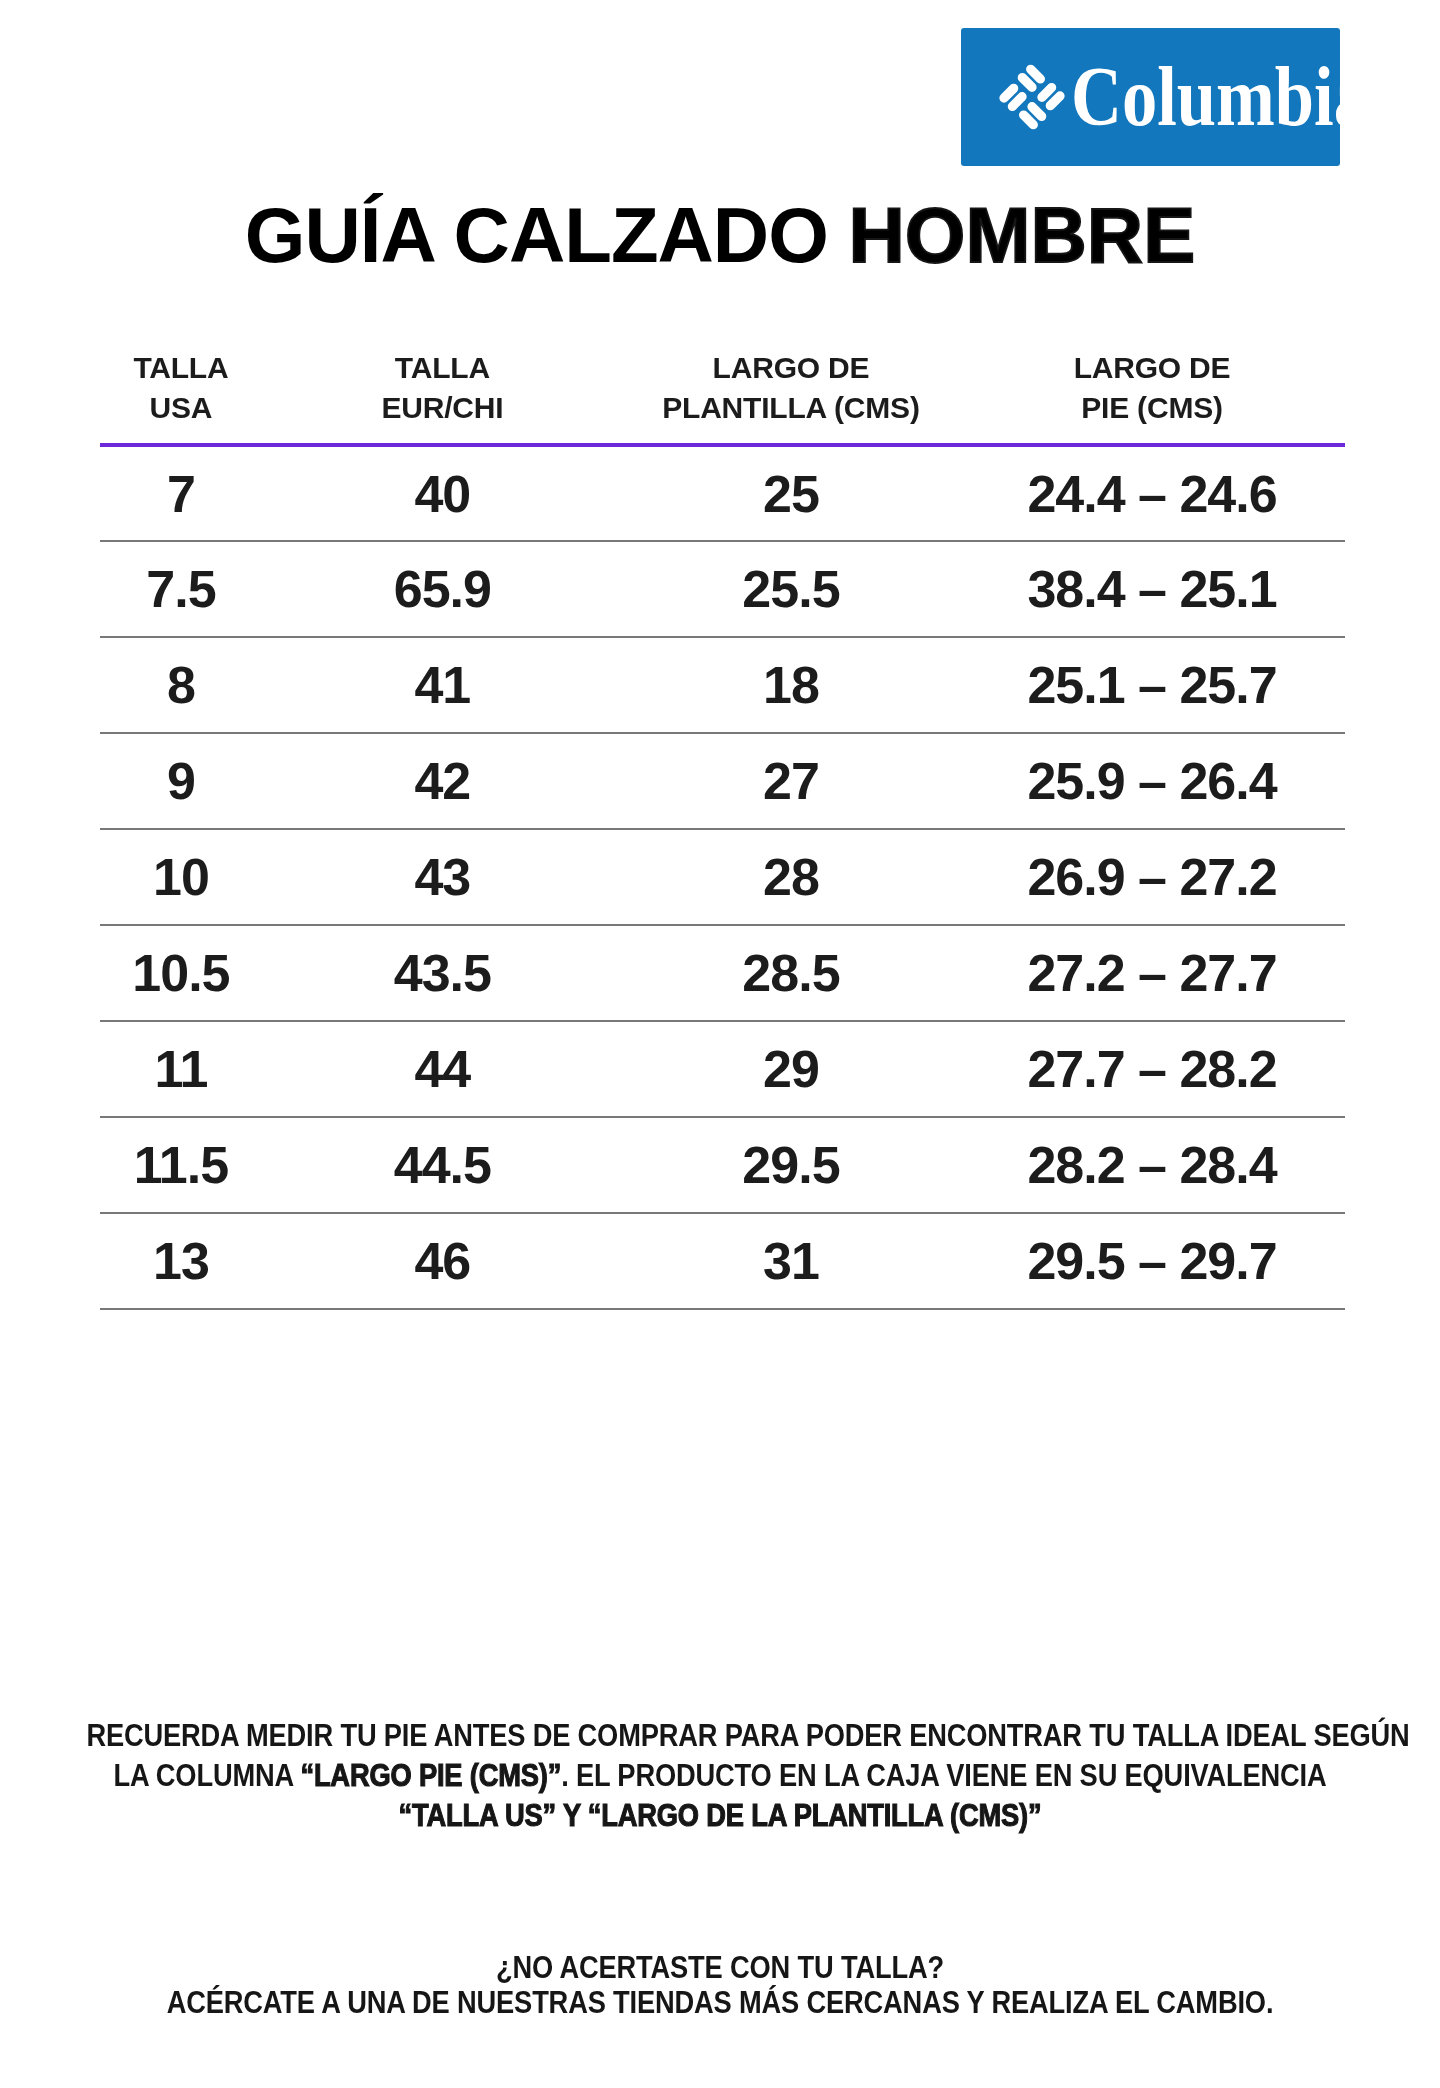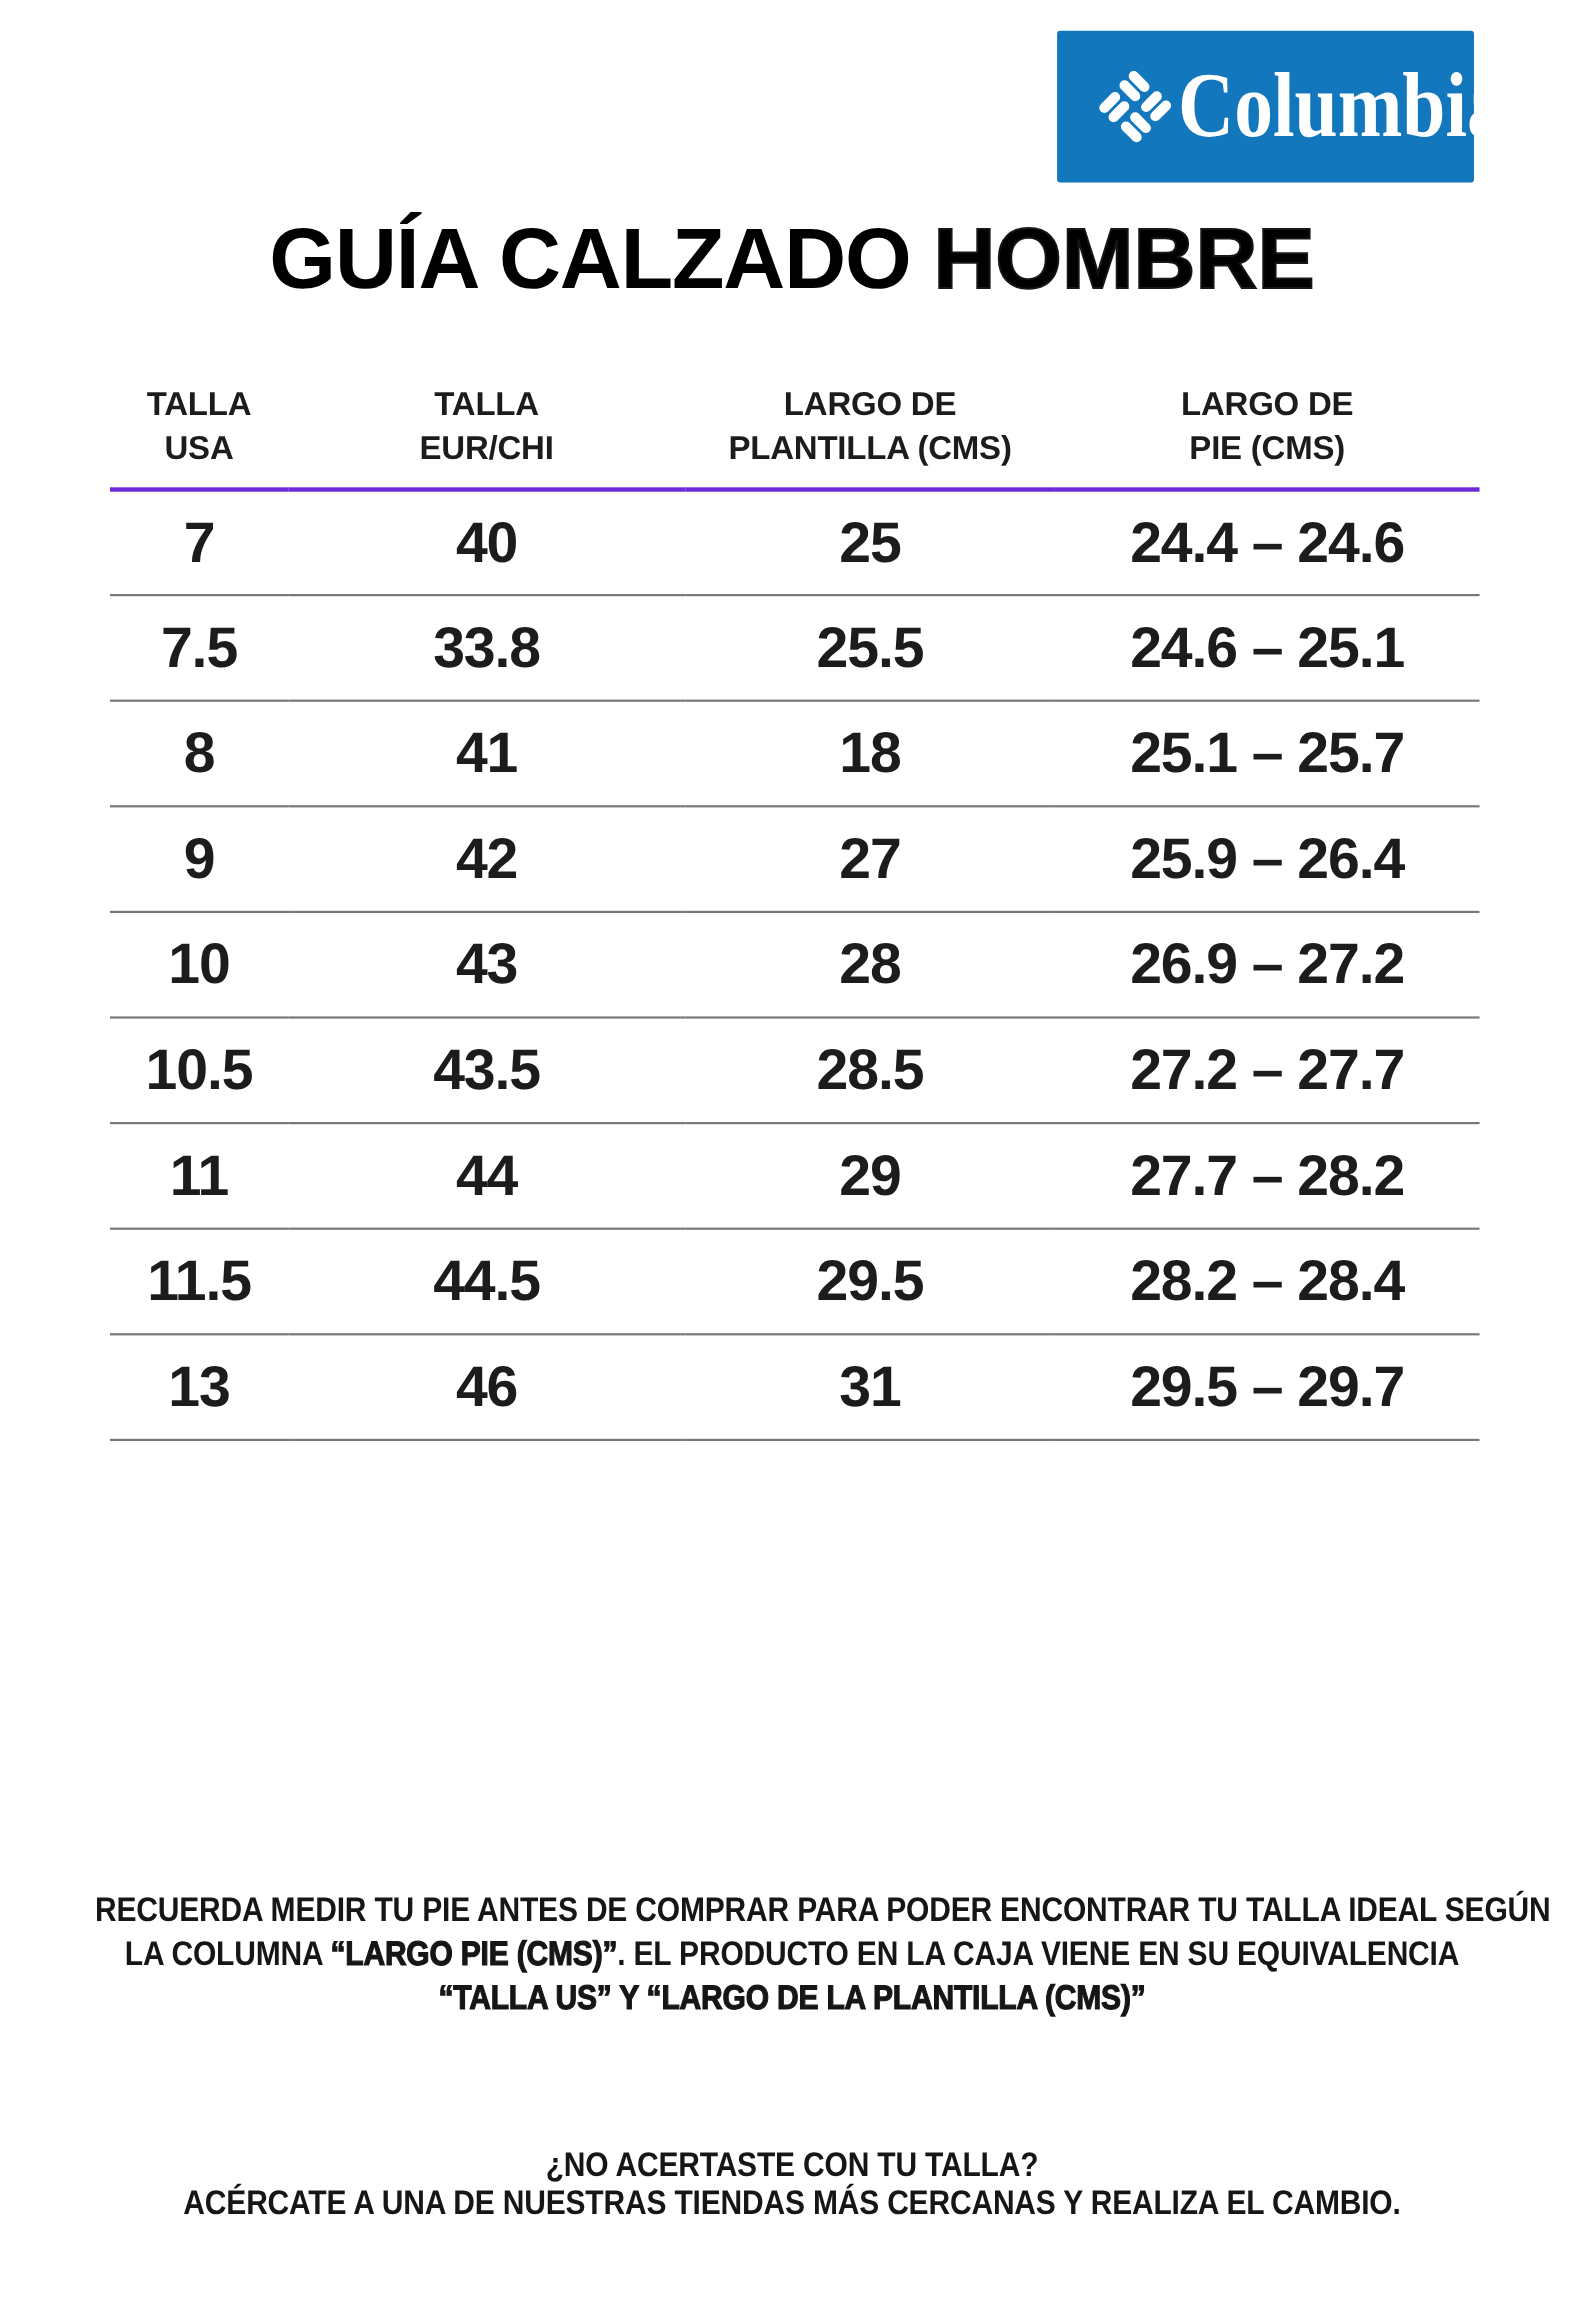--- a/index.html
+++ b/index.html
@@ -110,23 +110,23 @@
     </thead>
     <tbody id="size-table-body">
         <tr>
           <td>7</td>
           <td>40</td>
           <td>25</td>
           <td>24.4 – 24.6</td>
         </tr>
         <tr>
           <td>7.5</td>
-          <td>33.8</td>
+          <td>65.9</td>
           <td>25.5</td>
-          <td>24.6 – 25.1</td>
+          <td>38.4 – 25.1</td>
         </tr>
         <tr>
           <td>8</td>
           <td>41</td>
           <td>18</td>
           <td>25.1 – 25.7</td>
         </tr>
         <tr>
           <td>9</td>
           <td>42</td>

